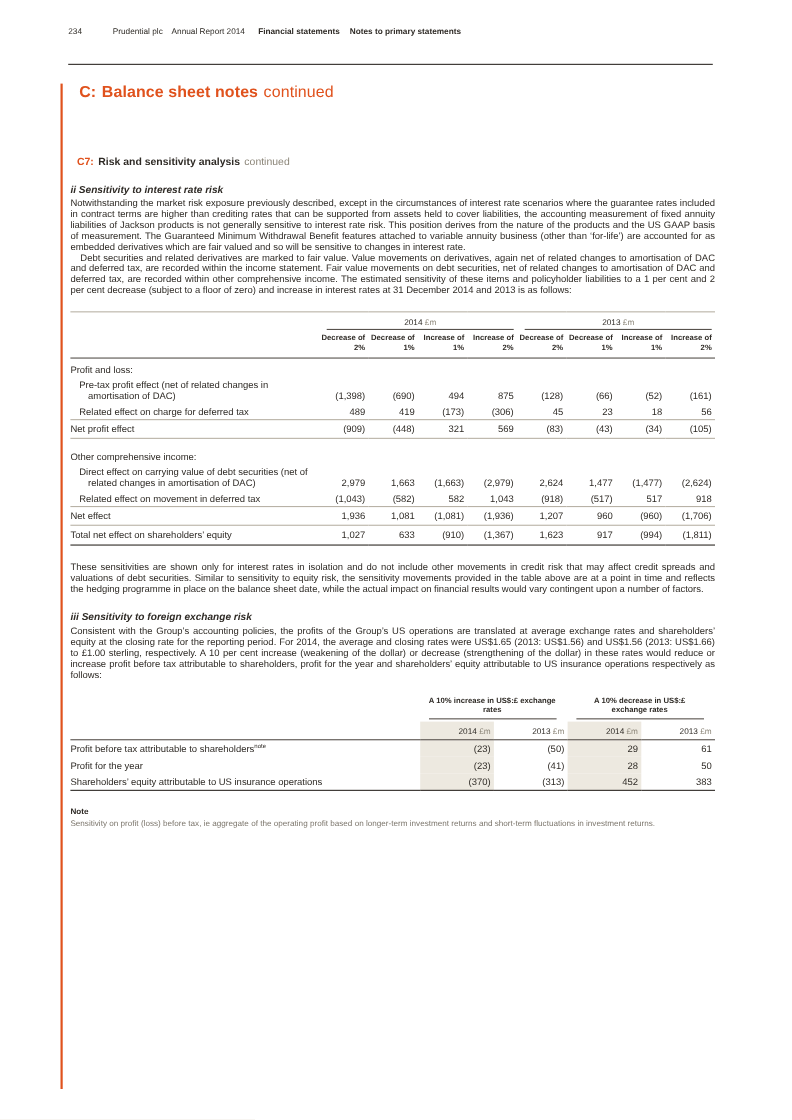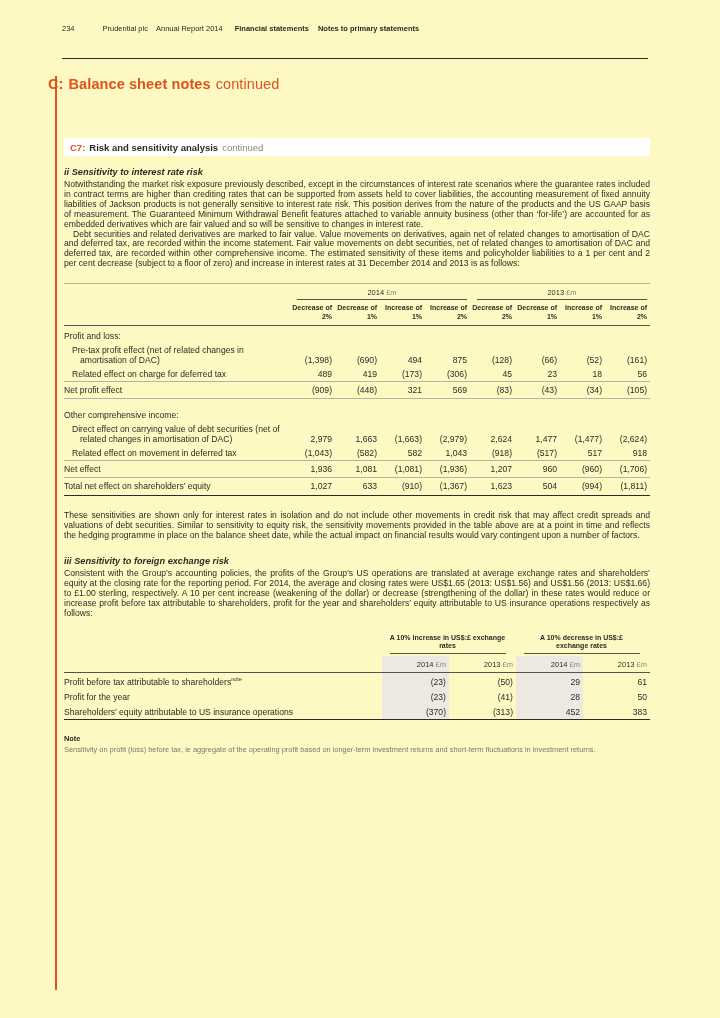--- a/index.html
+++ b/index.html
@@ -1,31 +1,31 @@
 <!DOCTYPE html>
 <html><head>
 <meta charset="utf-8">
 <style>
   * { margin:0; padding:0; box-sizing:border-box; }
   html,body { background:#e9e5dc; }
   .page {
     position:relative; width:720px; height:1018px; margin:0 auto;
-    background:#fef9c3; color:#2e2a25; overflow:hidden;
+    background:#ffffff; color:#2e2a25; overflow:hidden;
     font-family:"Liberation Sans","DejaVu Sans",sans-serif;
   }
   
   .top-header { position:absolute; top:24px; left:62px; right:72px; font-size:7.5px; color:#2e2a25; white-space:nowrap; }
   .top-header .pgnum { margin-right:28px; }
   .top-header .brand { margin-right:8px; }
   .top-header .report { margin-right:12px; }
   .top-header .bold { font-weight:bold; }
   .top-header .sect { margin-right:9px; }
   .top-rule { position:absolute; top:58px; left:62px; right:72px; border-top:1.5px solid #2e2a25; }
   
-  .main-title { position:absolute; top:76px; left:48px; font-size:14.5px; color:#e0521d; letter-spacing:0.1px; }
+  .main-title { position:absolute; top:76px; left:72px; font-size:14.5px; color:#e0521d; letter-spacing:0.1px; }
   .main-title .b { font-weight:bold; margin-right:5px; }
   .main-title .cont { font-weight:normal; }
   
   .vline { position:absolute; left:55px; top:76px; width:2px; height:914px; background:#e0521d; }
   
   .content { position:absolute; top:138px; left:64px; width:586px; }
   .c7-bar { background:#ffffff; padding:3.5px 6px; font-size:9.5px; }
   .c7-bar .lab { color:#e0521d; font-weight:bold; margin-right:4px; }
   .c7-bar .ttl { font-weight:bold; margin-right:4px; }
   .c7-bar .cont { color:#8c8679; }
@@ -203,21 +203,21 @@
           <td>(960)</td>
           <td>(1,706)</td>
         </tr>
         <tr class="grand">
           <td class="label">Total net effect on shareholders’ equity</td>
           <td>1,027</td>
           <td>633</td>
           <td>(910)</td>
           <td>(1,367)</td>
           <td>1,623</td>
-          <td>504</td>
+          <td>917</td>
           <td>(994)</td>
           <td>(1,811)</td>
         </tr>
       </tbody>
     </table>
 
     <p class="para gap14">These sensitivities are shown only for interest rates in isolation and do not include other movements in credit risk that may affect credit spreads and valuations of debt securities. Similar to sensitivity to equity risk, the sensitivity movements provided in the table above are at a point in time and reflects the hedging programme in place on the balance sheet date, while the actual impact on financial results would vary contingent upon a number of factors.</p>
 
     <div class="subhead gap14">iii Sensitivity to foreign exchange risk</div>
     <p class="para">Consistent with the Group’s accounting policies, the profits of the Group’s US operations are translated at average exchange rates and shareholders’ equity at the closing rate for the reporting period. For 2014, the average and closing rates were US$1.65 (2013: US$1.56) and US$1.56 (2013: US$1.66) to £1.00 sterling, respectively. A 10 per cent increase (weakening of the dollar) or decrease (strengthening of the dollar) in these rates would reduce or increase profit before tax attributable to shareholders, profit for the year and shareholders’ equity attributable to US insurance operations respectively as follows:</p>

